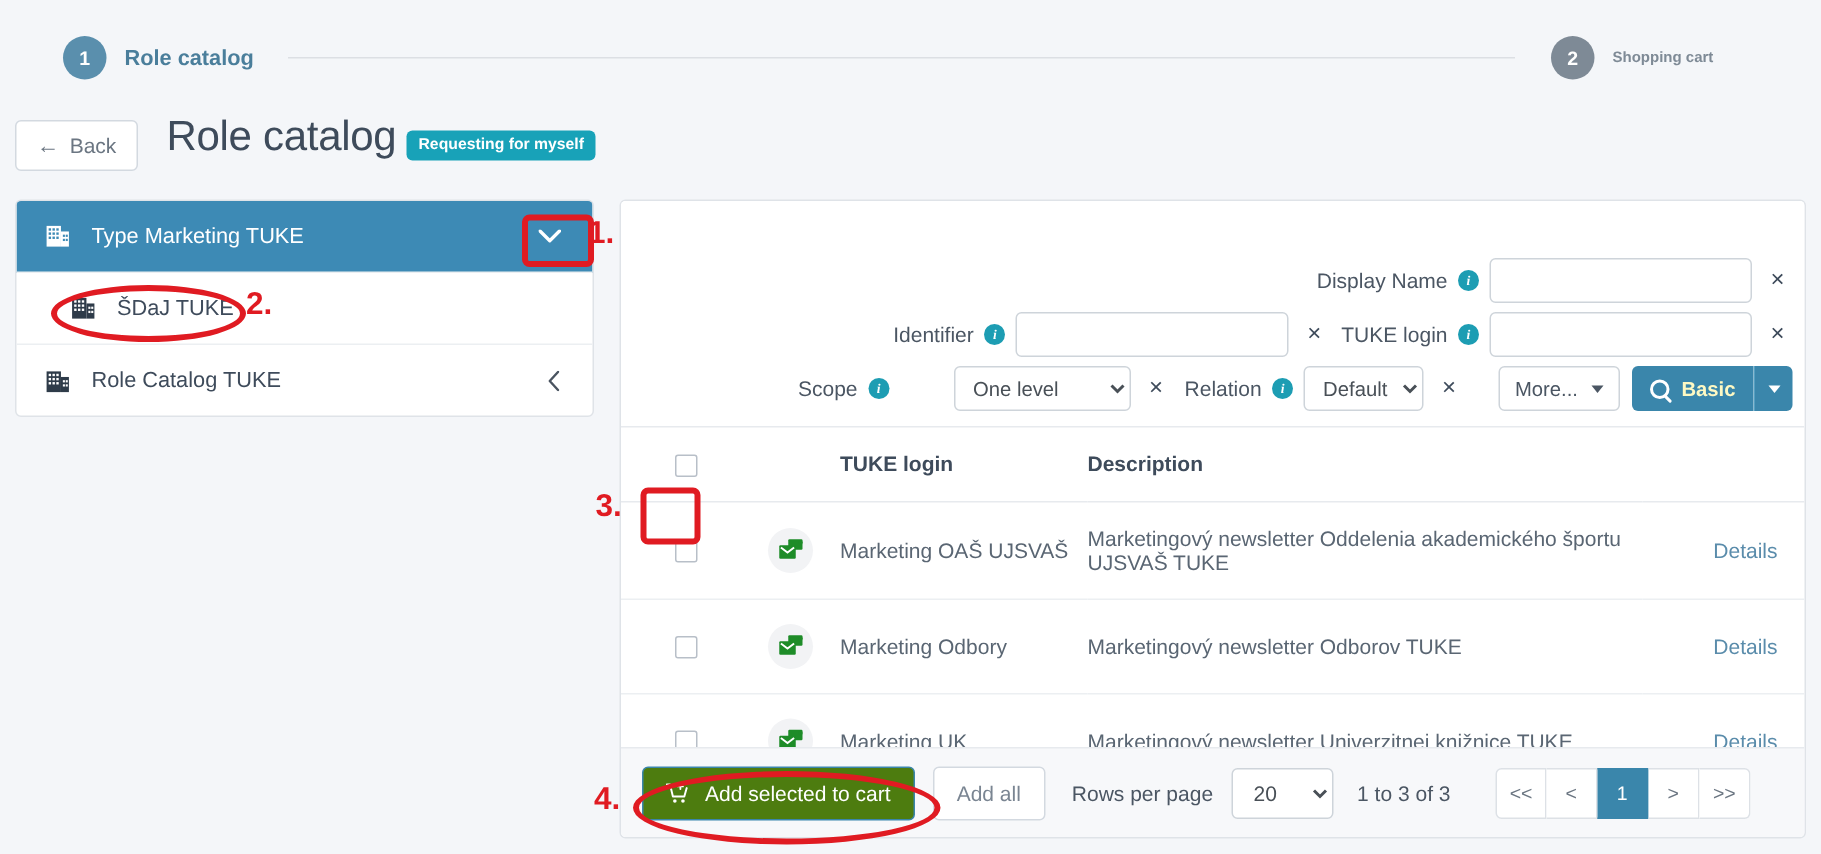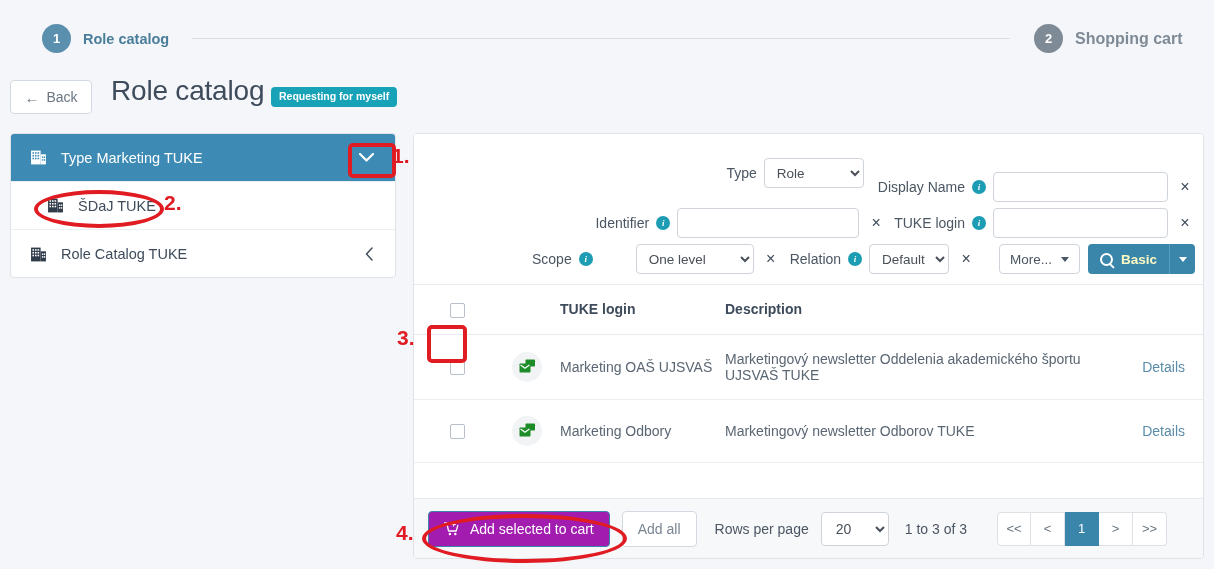--- a/index.html
+++ b/index.html
@@ -40,21 +40,21 @@
     display: flex;
     align-items: center;
     justify-content: center;
     flex: none;
   }
   .step-1 { left: 42px; }
   .step-1 .step-circle { background: #5a8fad; }
   .step-1 .step-label { color: #4a7e9b; font-weight: bold; font-size: 14.5px; }
   .step-2 { left: 1034px; }
   .step-2 .step-circle { background: #7e8a96; }
-  .step-2 .step-label { color: #7e8a96; font-weight: bold; font-size: 16px; }
+  .step-2 .step-label { color: #7e8a96; font-weight: bold; font-size: 10px; }
   .step-line {
     position: absolute;
     left: 192px;
     top: 38px;
     width: 818px;
     height: 1px;
     background: #dcdfe4;
   }
 
   
@@ -379,21 +379,21 @@
     background: #f7f8fa;
     border-top: 1px solid #e7eaee;
     display: flex;
     align-items: center;
     padding: 0 14px;
     box-sizing: border-box;
     gap: 12px;
   }
   .btn-cart {
     height: 36px;
-    background: #a21caf;
+    background: #4d7c0f;
     border: 1px solid #3a86ab;
     color: #ffffff;
     border-radius: 4px;
     font-size: 14px;
     font-family: "Liberation Sans", sans-serif;
     display: flex;
     align-items: center;
     gap: 10px;
     padding: 0 15px;
     cursor: pointer;
@@ -581,26 +581,20 @@
         </svg>
     </span>
   </div>
 </div>
 
 <div class="content-panel">
 
   <div class="filterbar">
 
     <div class="filter-row">
-      <div class="fgroup">
-        <span class="flabel">Type</span>
-        <select class="fselect" style="width:100px;">
-          <option>Role</option>
-        </select>
-      </div>
       <div class="fgroup" style="margin-left:14px;margin-top:28px;">
         <span class="flabel">Display Name</span>
         <span class="info-i">i</span>
         <input class="ftext" style="width: 175px;" value="">
         <span class="fclear">×</span>
       </div>
     </div>
 
     <div class="filter-row">
       <div class="fgroup">
@@ -700,20 +694,40 @@
               <circle cx="14.6" cy="2.6" r="1.5" fill="#1e8c28"></circle>
             </svg>
           </span>
         </td>
         <td>Marketing Odbory</td>
         <td>Marketingový newsletter Odborov TUKE</td>
         <td class="cell-det">
           <a class="details-link">Details</a>
         </td>
       </tr>
+      <tr>
+        <td class="cell-chk">
+          <input type="checkbox" class="chk" style="">
+        </td>
+        <td class="cell-icon">
+          <span class="role-icon-wrap">
+            <svg width="17" height="15" viewBox="0 0 17 15">
+              <rect x="6.5" y="0.5" width="9.5" height="7" rx="0.8" fill="#1e8c28"></rect>
+              <rect x="0.5" y="4.5" width="11" height="9" rx="0.8" fill="#1e8c28"></rect>
+              <path d="M1.6 6 L6 9.3 L10.4 6" stroke="#ffffff" stroke-width="1.3" fill="none"></path>
+              <circle cx="14.6" cy="2.6" r="1.5" fill="#1e8c28"></circle>
+            </svg>
+          </span>
+        </td>
+        <td>Marketing UK</td>
+        <td>Marketingový newsletter Univerzitnej knižnice TUKE</td>
+        <td class="cell-det">
+          <a class="details-link">Details</a>
+        </td>
+      </tr>
     </tbody>
   </table>
 
   <div class="bottombar">
     <button class="btn-cart">
       <span class="cart-glyph">
         <svg width="16" height="14" viewBox="0 0 16 14">
           <path d="M0.5 1 H2.7 L4.6 9 H12.2 L13.8 3.4" stroke="#ffffff" stroke-width="1.3" fill="none" stroke-linecap="round" stroke-linejoin="round"></path>
           <circle cx="5.9" cy="12" r="1.2" fill="#ffffff"></circle>
           <circle cx="11.3" cy="12" r="1.2" fill="#ffffff"></circle>

